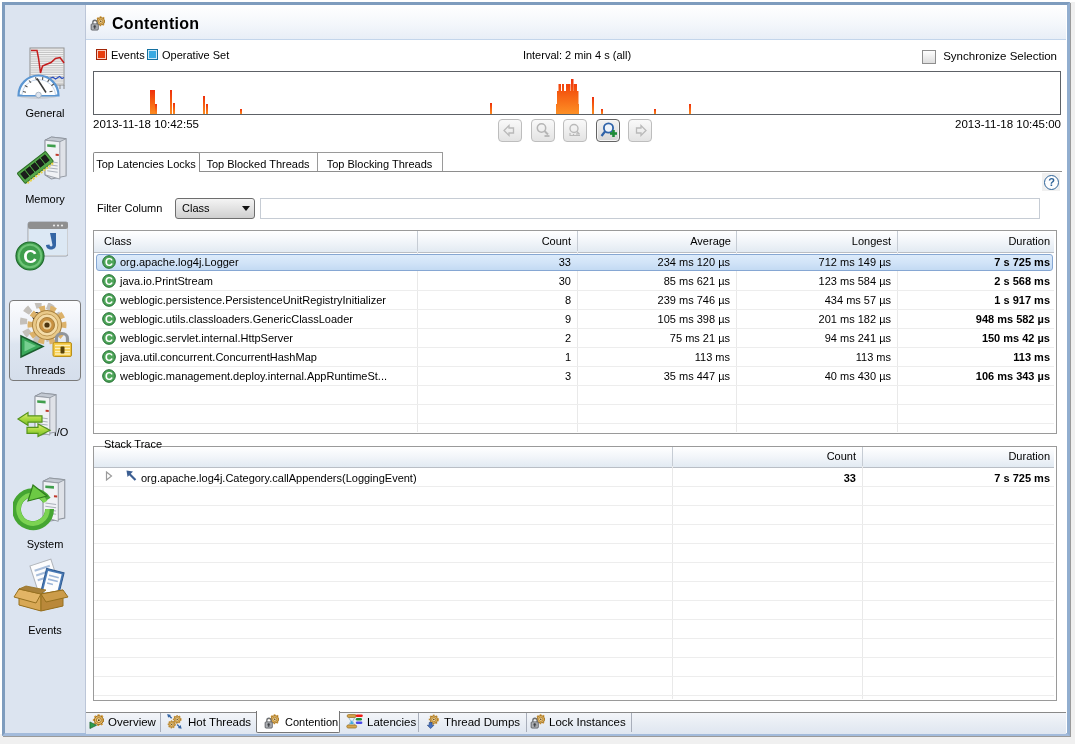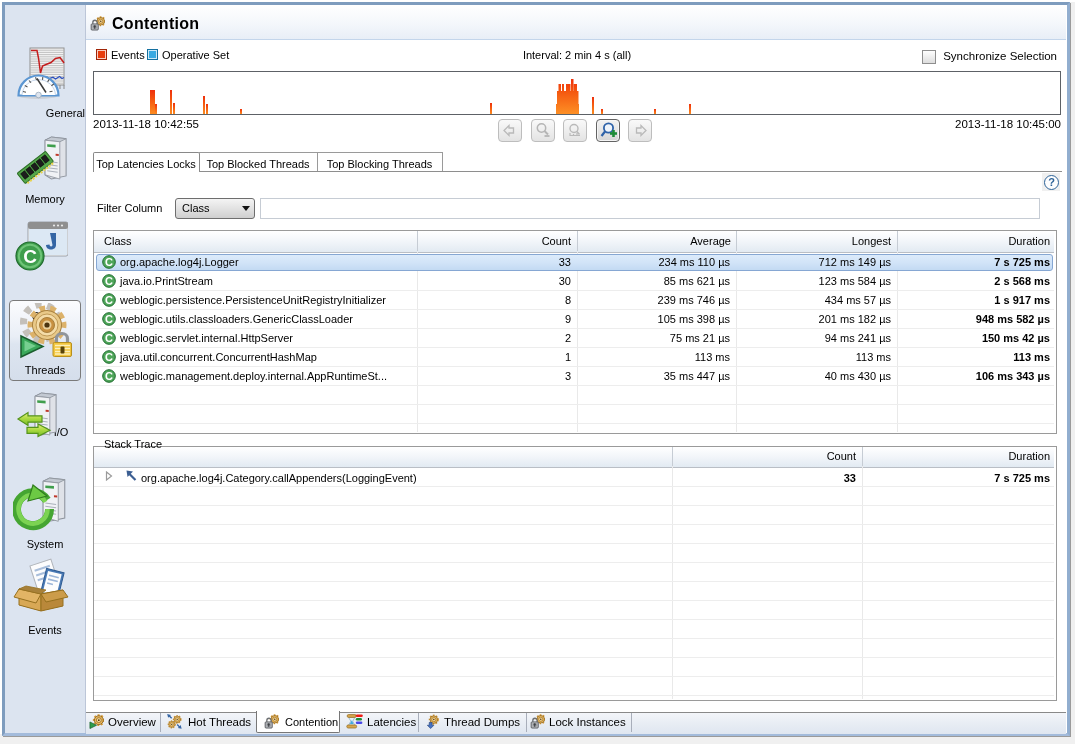--- a/index.html
+++ b/index.html
@@ -39,21 +39,21 @@
 .btlbl2{top:712px;height:20px;line-height:20px;font-size:11.5px;white-space:nowrap;}
 </style>
 </head>
 <body>
 <div class="ab" style="left:0;top:0;width:1075px;height:2px;background:#fff;"></div>
 <div class="ab" style="left:0;top:0;width:2px;height:734px;background:#fff;"></div>
 <div id="frame" class="ab"></div>
 <div id="sidebar" class="ab"></div>
 
 <div id="threadsbtn" class="ab"></div>
-<div class="ab sblabel" style="top:107px;text-align:right;">General</div>
+<div class="ab sblabel" style="top:107px;">General</div>
 <div class="ab sblabel" style="top:193px;">Memory</div>
 <div class="ab sblabel" style="top:278px;margin-top:32px;">Code</div>
 <div class="ab sblabel" style="top:364px;">Threads</div>
 <div class="ab sblabel" style="top:426px;margin-left:16px;">I/O</div>
 <div class="ab sblabel" style="top:538px;">System</div>
 <div class="ab sblabel" style="top:624px;">Events</div>
 
 <svg class="ab" style="left:17px;top:46px;" width="52" height="54" viewBox="0 0 52 54">
   <rect x="13" y="2" width="34" height="37" fill="#f3f3f3" stroke="#909090"></rect>
   <g stroke="#b4b4b4" stroke-width="0.8">
@@ -312,21 +312,21 @@
 <div class="ab rowline" style="left:94px;top:423px;width:960px;"></div>
 
 <div class="ab" style="left:102px;top:254px;width:316px;height:15px;">
     <svg width="14" height="14" viewBox="0 0 14 14" style="position:absolute;left:0;top:1px;">
       <circle cx="7" cy="7" r="6.3" fill="#4fa65a" stroke="#1e6b2e" stroke-width="1"></circle>
       <text x="7" y="11" text-anchor="middle" font-family="Liberation Sans" font-size="11" font-weight="bold" fill="#fff">C</text>
     </svg>
     <span style="position:absolute;left:18px;top:2px;white-space:nowrap;">org.apache.log4j.Logger</span>
   </div>
 <div class="ab num" style="left:471px;top:256px;width:100px;">33</div>
-<div class="ab num" style="left:630px;top:256px;width:100px;">234 ms 110 µs</div>
+<div class="ab num" style="left:630px;top:256px;width:100px;">234 ms 120 µs</div>
 <div class="ab num" style="left:791px;top:256px;width:100px;">712 ms 149 µs</div>
 <div class="ab num bold" style="left:950px;top:256px;width:100px;">7 s 725 ms</div>
 <div class="ab" style="left:102px;top:273px;width:316px;height:15px;">
     <svg width="14" height="14" viewBox="0 0 14 14" style="position:absolute;left:0;top:1px;">
       <circle cx="7" cy="7" r="6.3" fill="#4fa65a" stroke="#1e6b2e" stroke-width="1"></circle>
       <text x="7" y="11" text-anchor="middle" font-family="Liberation Sans" font-size="11" font-weight="bold" fill="#fff">C</text>
     </svg>
     <span style="position:absolute;left:18px;top:2px;white-space:nowrap;">java.io.PrintStream</span>
   </div>
 <div class="ab num" style="left:471px;top:275px;width:100px;">30</div>

